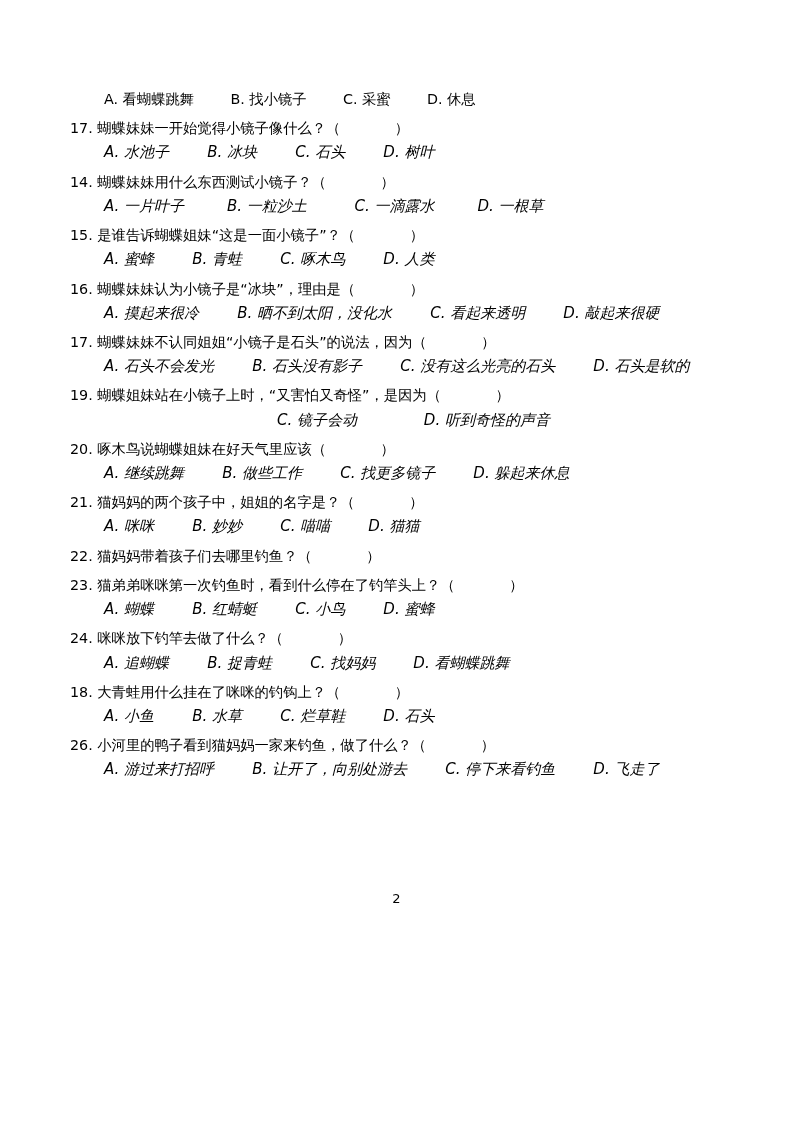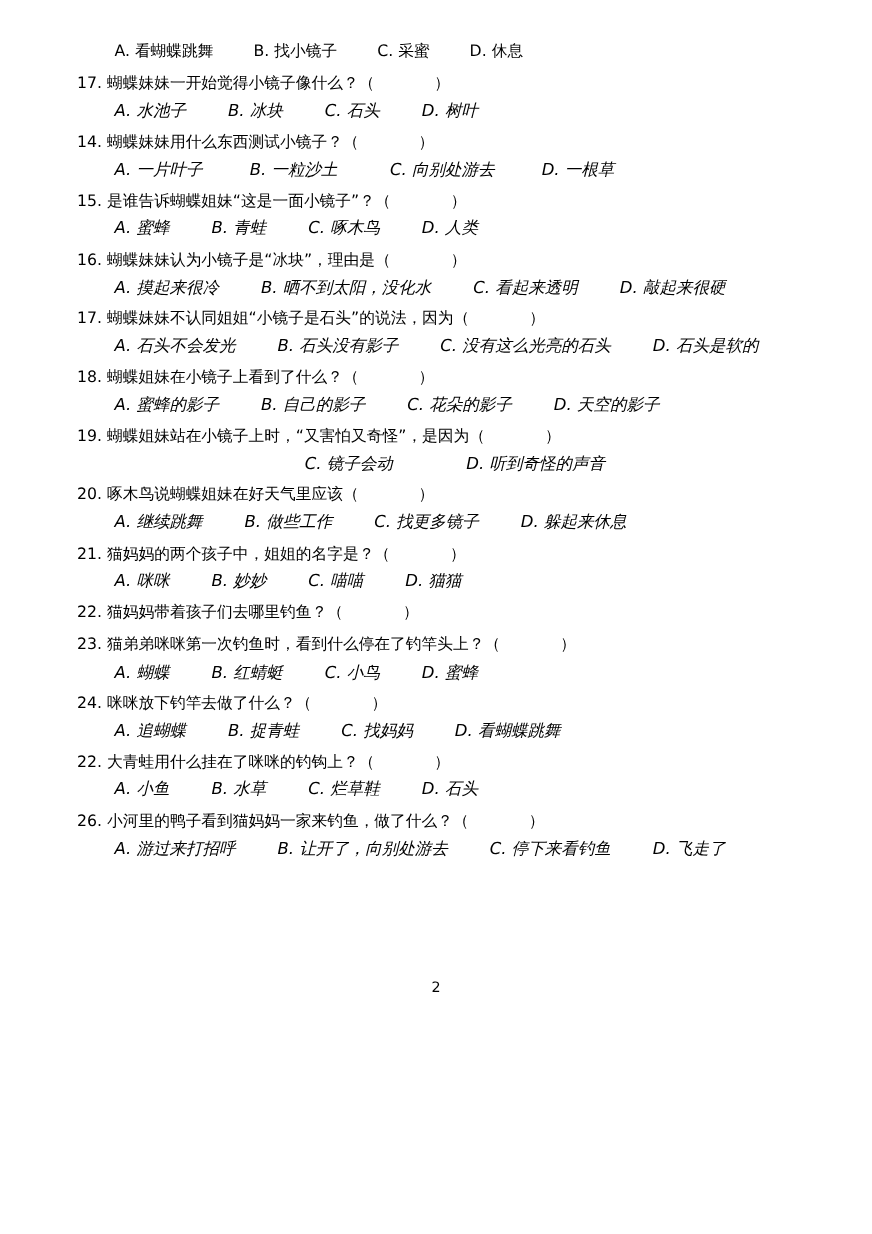--- a/index.html
+++ b/index.html
@@ -14,21 +14,21 @@
     color: #000000;
     position: relative;
     overflow: hidden;
   }
   .page {
     position: absolute;
     left: 0; top: 0;
     width: 793px;
     height: 950px;
     box-sizing: border-box;
-    padding: 36px 70px 40px 70px;
+    padding: 88px 70px 40px 70px;
   }
   .q-block {
     margin-bottom: 6px;
   }
   .q-stem {
     font-size: 14.3px;
     line-height: 1.62;
     margin: 0;
     padding: 0;
     white-space: pre;
@@ -69,42 +69,38 @@
 
   <div class="first-orphan">A. 看蝴蝶跳舞        B. 找小镜子        C. 采蜜        D. 休息</div>
 
   <div class="q-block">
     <div class="q-stem">17. 蝴蝶妹妹一开始觉得小镜子像什么？（            ）</div>
     <div class="q-options">A. 水池子        B. 冰块        C. 石头        D. 树叶</div>
   </div>
 
   <div class="q-block">
     <div class="q-stem">14. 蝴蝶妹妹用什么东西测试小镜子？（            ）</div>
-    <div class="q-options">A. 一片叶子         B. 一粒沙土          C. 向别处游去         D. 一根草</div>
+    <div class="q-options">A. 一片叶子         B. 一粒沙土          C. 一滴露水         D. 一根草</div>
   </div>
 
   <div class="q-block">
     <div class="q-stem">15. 是谁告诉蝴蝶姐妹“这是一面小镜子”？（            ）</div>
     <div class="q-options">A. 蜜蜂        B. 青蛙        C. 啄木鸟        D. 人类</div>
   </div>
 
   <div class="q-block">
     <div class="q-stem">16. 蝴蝶妹妹认为小镜子是“冰块”，理由是（            ）</div>
     <div class="q-options">A. 摸起来很冷        B. 晒不到太阳，没化水        C. 看起来透明        D. 敲起来很硬</div>
   </div>
 
   <div class="q-block">
     <div class="q-stem">17. 蝴蝶妹妹不认同姐姐“小镜子是石头”的说法，因为（            ）</div>
     <div class="q-options">A. 石头不会发光        B. 石头没有影子        C. 没有这么光亮的石头        D. 石头是软的</div>
   </div>
 
-  <div class="q-block">
-    <div class="q-stem">18. 蝴蝶姐妹在小镜子上看到了什么？（            ）</div>
-    <div class="q-options">A. 蜜蜂的影子        B. 自己的影子        C. 花朵的影子        D. 天空的影子</div>
-  </div>
 
   <div class="q-block">
     <div class="q-stem">19. 蝴蝶姐妹站在小镜子上时，“又害怕又奇怪”，是因为（            ）</div>
     <div class="q-options indent2">C. 镜子会动              D. 听到奇怪的声音</div>
   </div>
 
   <div class="q-block">
     <div class="q-stem">20. 啄木鸟说蝴蝶姐妹在好天气里应该（            ）</div>
     <div class="q-options">A. 继续跳舞        B. 做些工作        C. 找更多镜子        D. 躲起来休息</div>
   </div>
@@ -122,21 +118,21 @@
     <div class="q-stem">23. 猫弟弟咪咪第一次钓鱼时，看到什么停在了钓竿头上？（            ）</div>
     <div class="q-options">A. 蝴蝶        B. 红蜻蜓        C. 小鸟        D. 蜜蜂</div>
   </div>
 
   <div class="q-block">
     <div class="q-stem">24. 咪咪放下钓竿去做了什么？（            ）</div>
     <div class="q-options">A. 追蝴蝶        B. 捉青蛙        C. 找妈妈        D. 看蝴蝶跳舞</div>
   </div>
 
   <div class="q-block">
-    <div class="q-stem">22. 大青蛙用什么挂在了咪咪的钓钩上？（            ）</div>
+    <div class="q-stem">18. 大青蛙用什么挂在了咪咪的钓钩上？（            ）</div>
     <div class="q-options">A. 小鱼        B. 水草        C. 烂草鞋        D. 石头</div>
   </div>
 
   <div class="q-block">
     <div class="q-stem">26. 小河里的鸭子看到猫妈妈一家来钓鱼，做了什么？（            ）</div>
     <div class="q-options">A. 游过来打招呼        B. 让开了，向别处游去        C. 停下来看钓鱼        D. 飞走了</div>
   </div>
 
   <div class="page-number">2</div>
 

